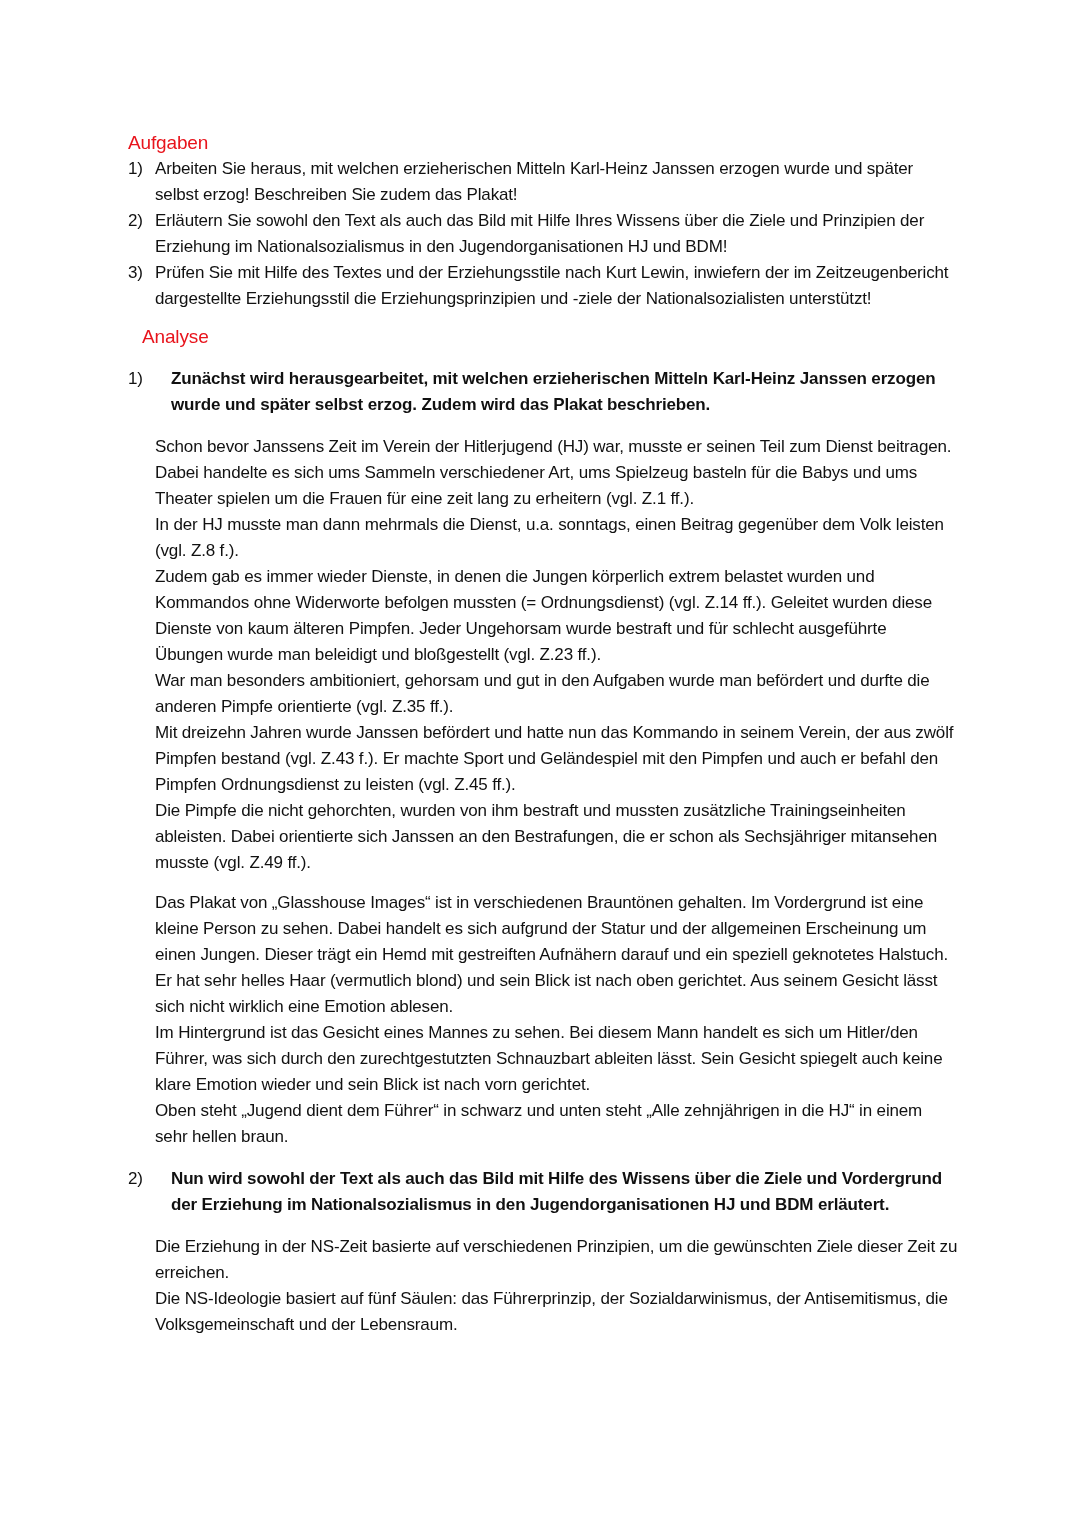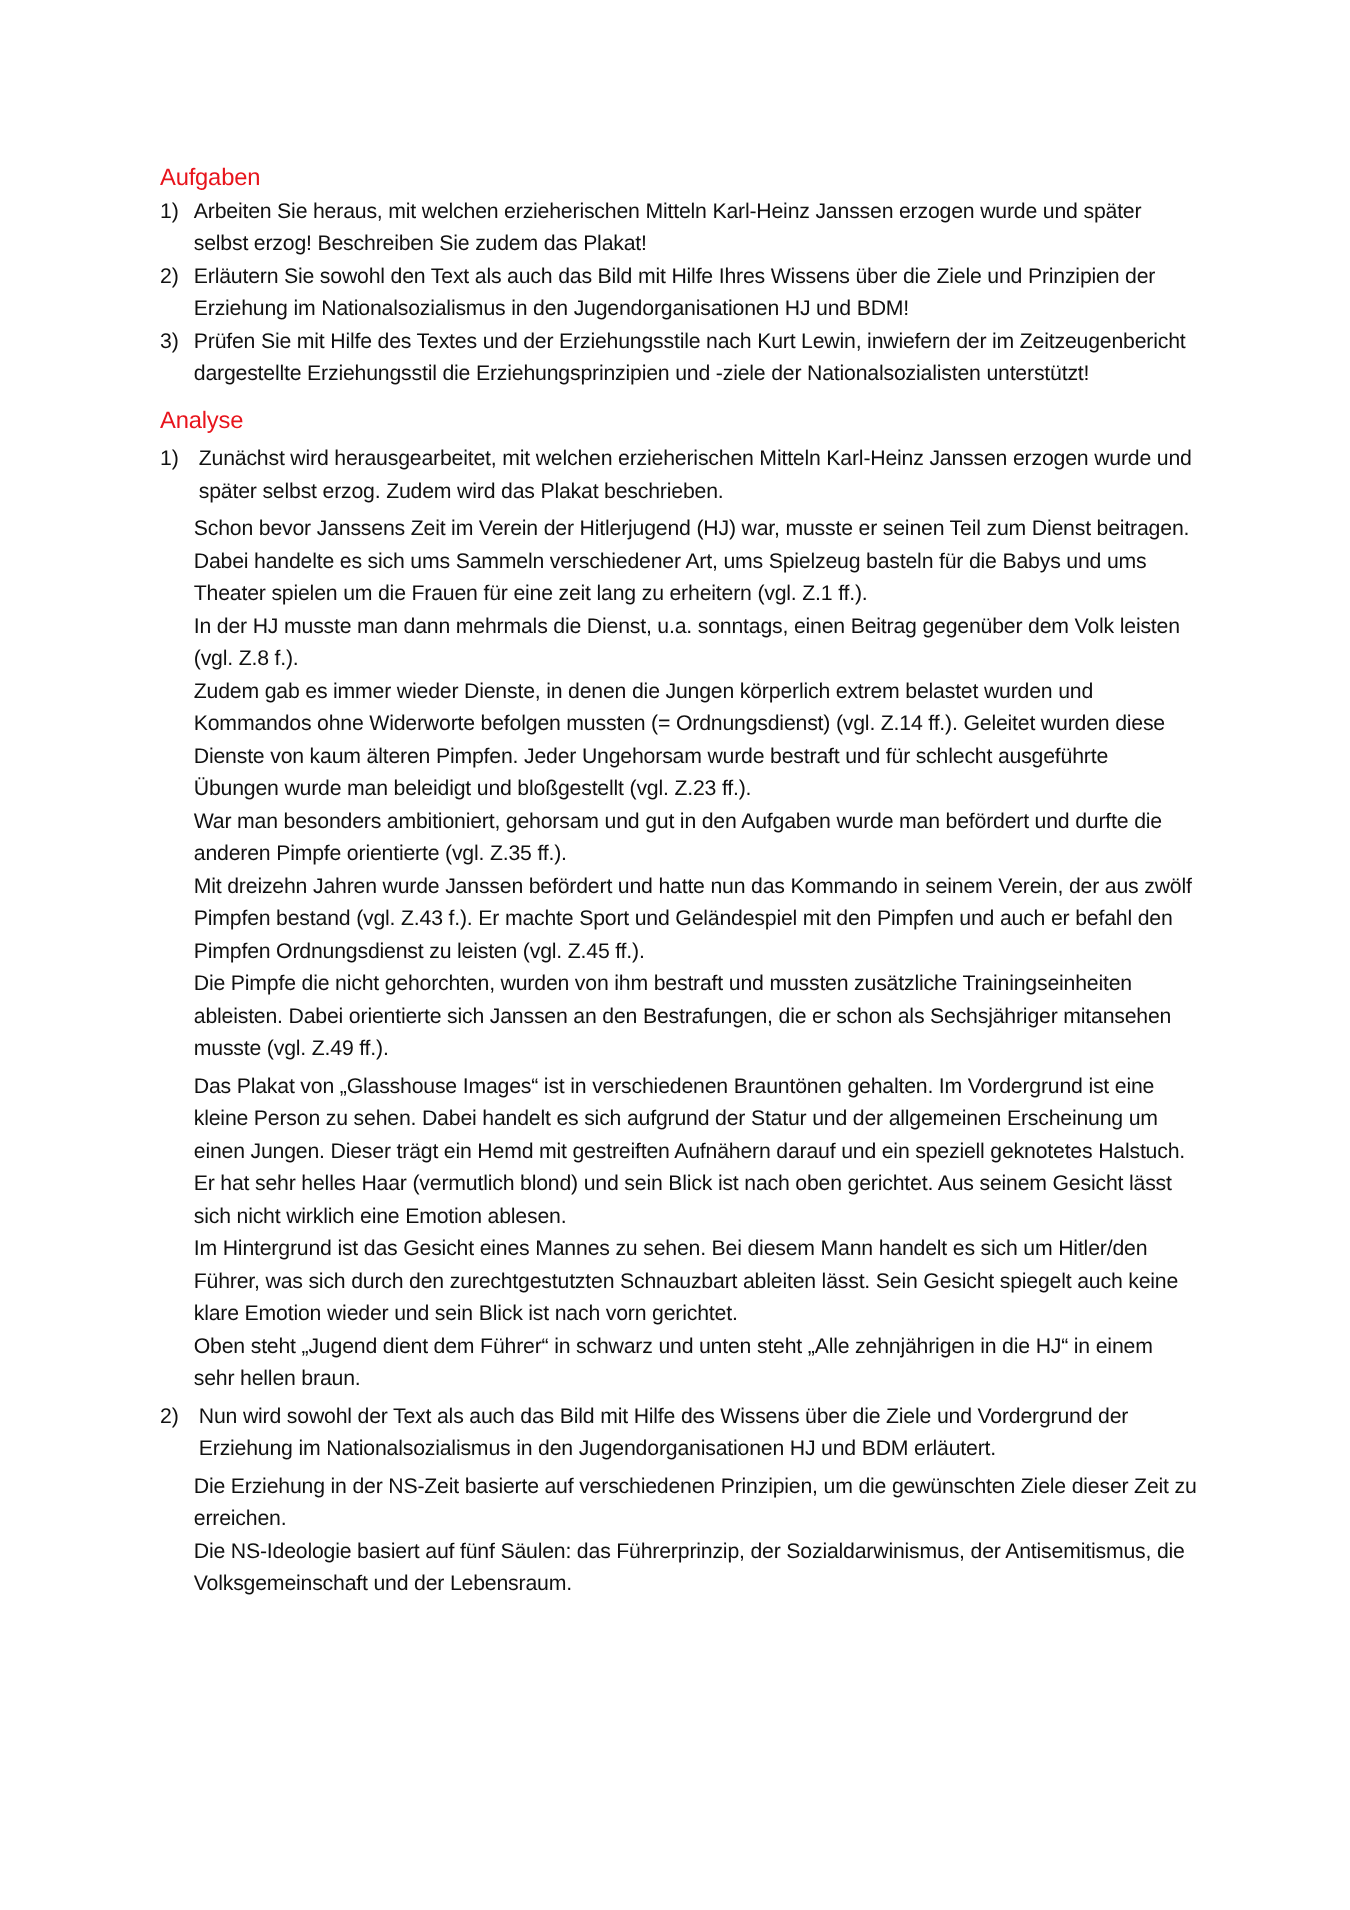--- a/index.html
+++ b/index.html
@@ -26,41 +26,43 @@
     }
     .heading {
       color: #e8141c;
       font-weight: normal;
       font-size: 19px;
       line-height: 26px;
       margin: 0;
     }
     .heading.analyse {
       margin-top: 12px;
+      margin-left: 14px;
     }
     ol.items {
       list-style: none;
       margin: 0;
       padding: 0;
     }
     ol.items li {
       position: relative;
       padding-left: 27px;
     }
     ol.items li .num {
       position: absolute;
       left: 0;
       top: 0;
     }
     .para {
-      margin: 4px;
+      margin: 16px;
+      font-weight: bold;
     }
     .block {
       padding-left: 27px;
-      margin-top: 4px;
+      margin-top: 14px;
     }
     .block p {
       margin: 0;
     }
     .gap {
       margin-top: 14px;
     }
   </style>
 </head>
 <body>

